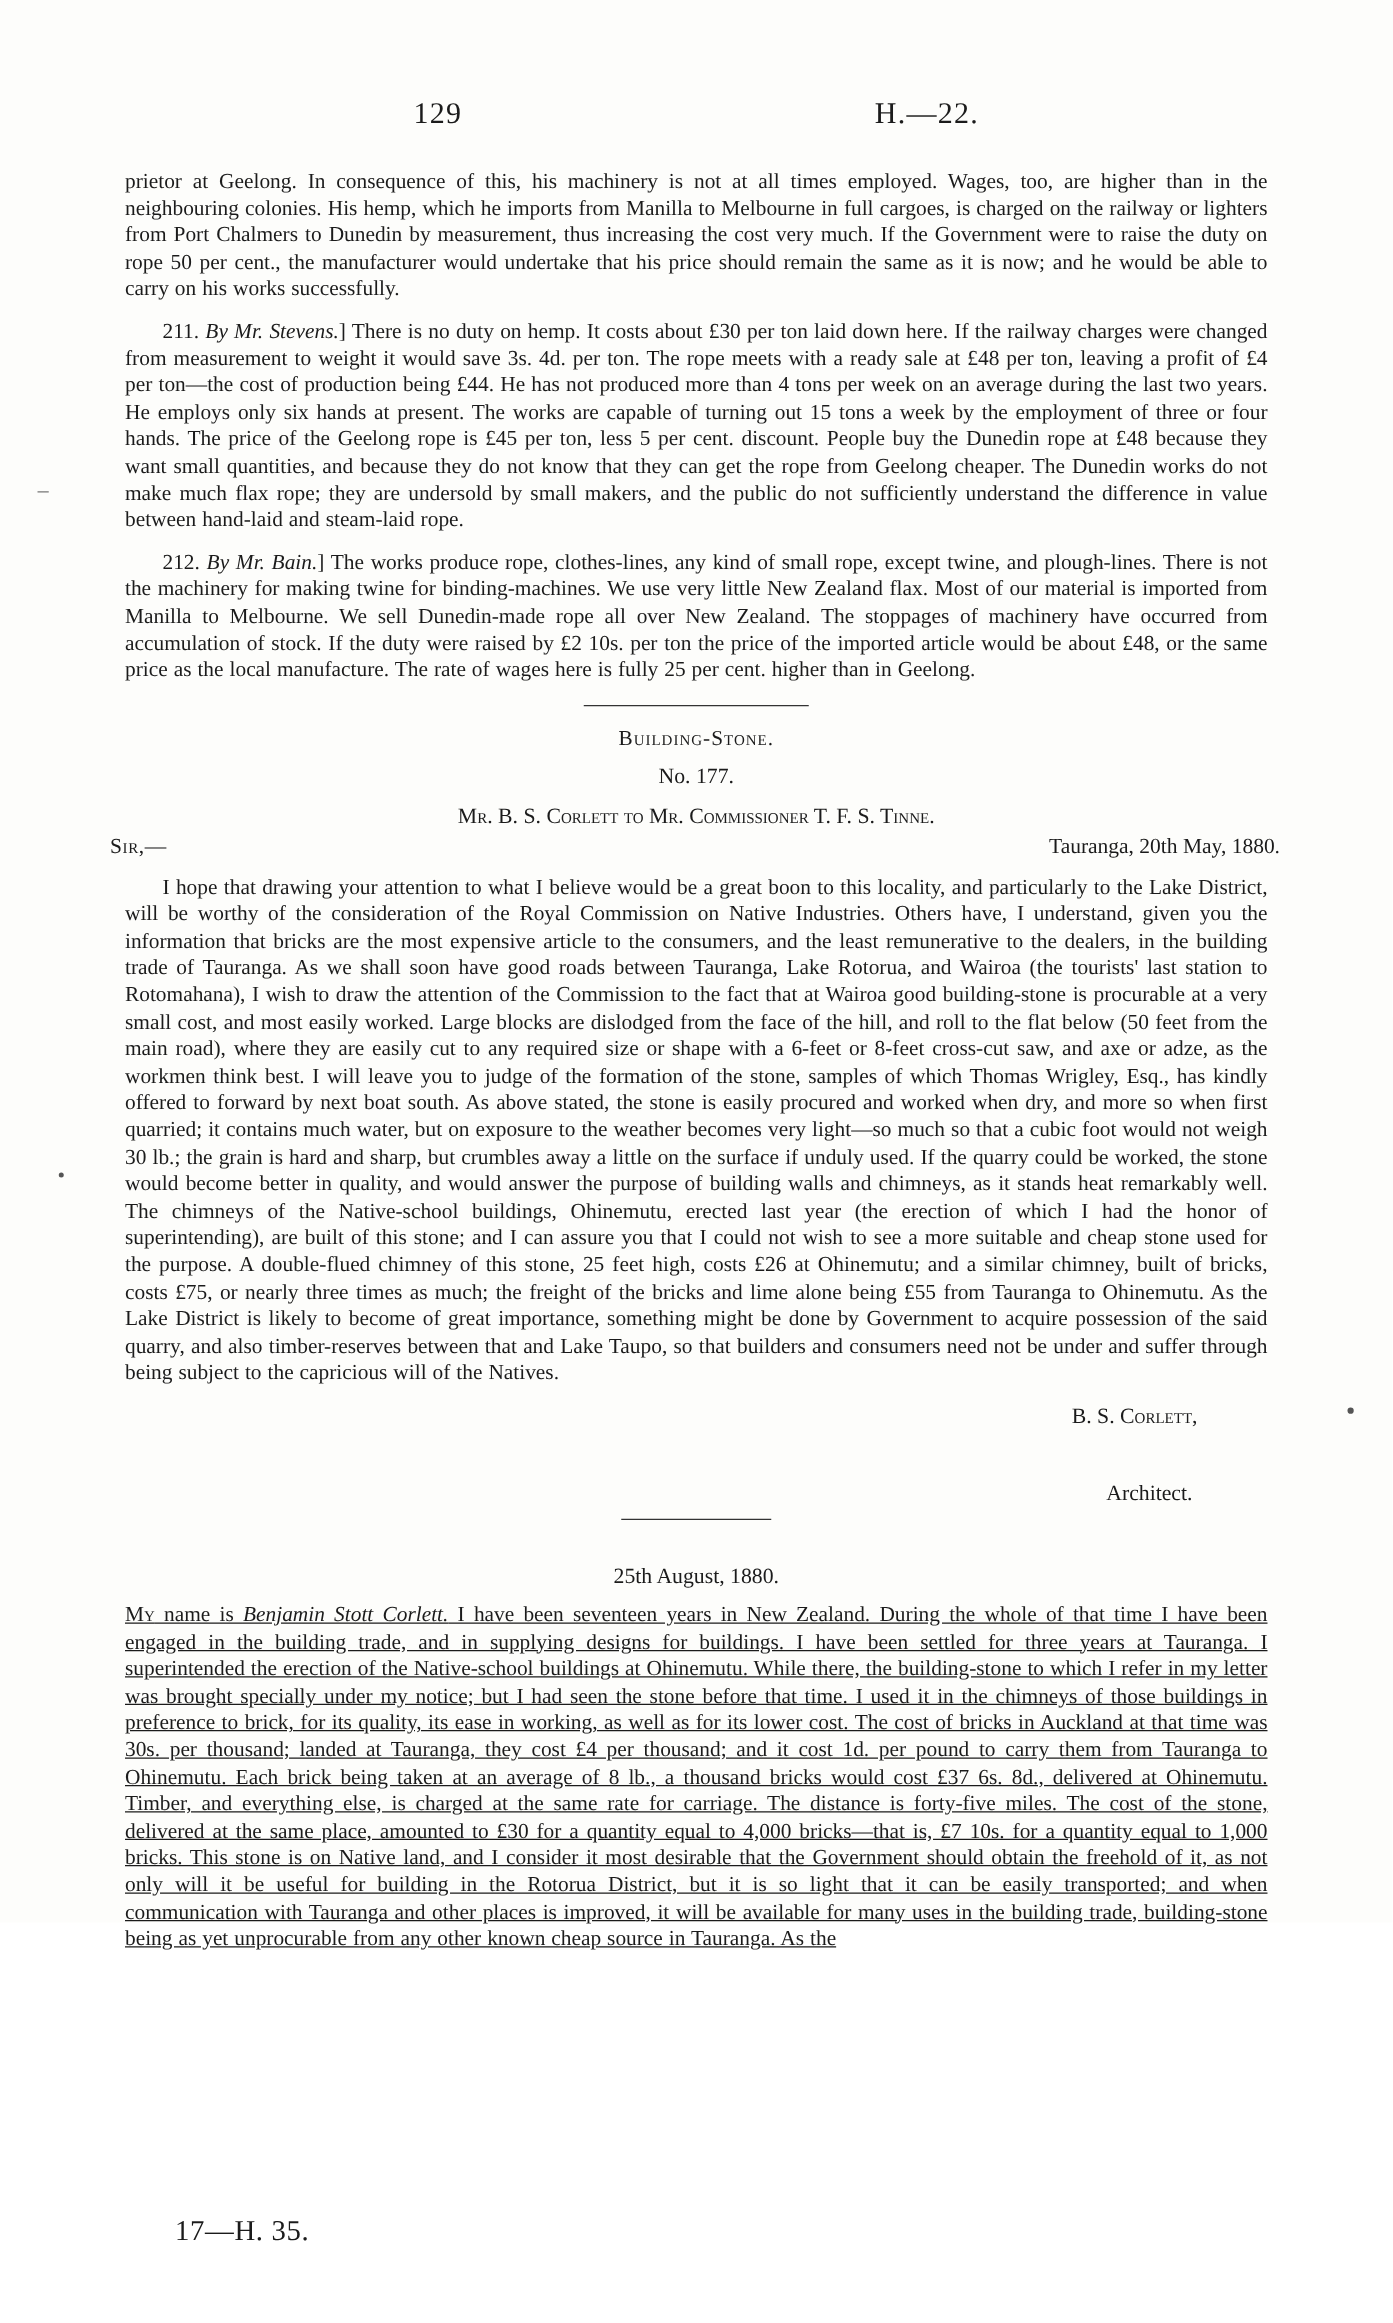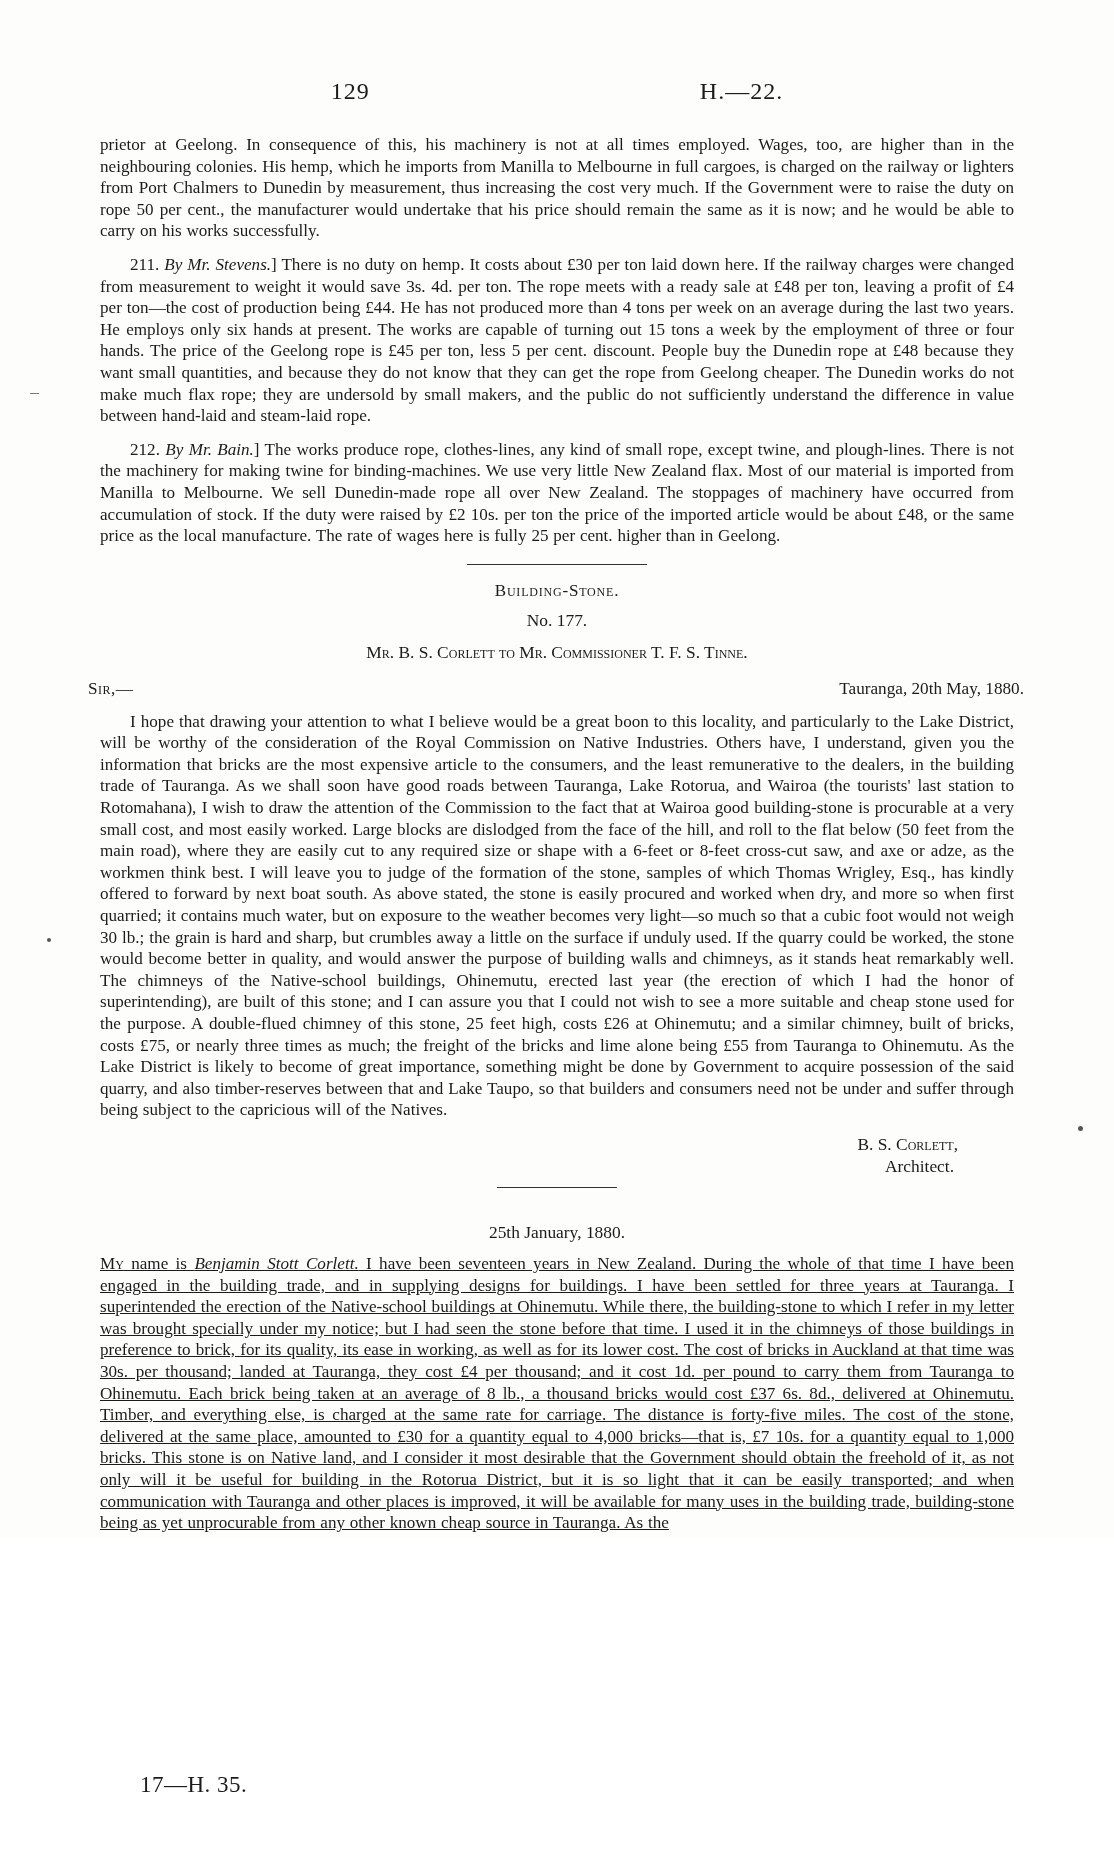--- a/index.html
+++ b/index.html
@@ -88,34 +88,35 @@
   .to-line {
     text-align: center;
     font-size: 17.4px;
     margin-top: 11px;
   }
   .sir-row {
     display: flex;
     justify-content: space-between;
     align-items: baseline;
     font-size: 17.2px;
-    margin-top: 16px;
+    margin-top: 4px;
   }
   .sir-row .sir { letter-spacing: 0.5px; }
   .sir-row .place { margin-right: 2px; }
   .sig {
     text-align: right;
     font-size: 17.4px;
     margin-top: 6px;
     padding-right: 68px;
     line-height: 22px;
   }
   .sig .role {
     display: block;
     padding-right: 4px;
+    margin-top: 40px;
   }
   .evidence-head {
     text-align: center;
     font-size: 17.4px;
     line-height: 23px;
     margin-top: 10px;
   }
   .body-block {
     margin-top: 9px;
     text-decoration: underline;
@@ -194,21 +195,21 @@
     <div class="sig">
       <span class="sc">B. S. Corlett,</span>
       <span class="role">Architect.</span>
     </div>
 
     <div class="rule-short"></div>
 
 
     <div class="evidence-head">
       <br>
-      <span>25th January, 1880.</span>
+      <span>25th August, 1880.</span>
     </div>
 
     <p class="body-block"><span class="sc">My</span><span> name is </span><span class="italic">Benjamin Stott Corlett.</span><span> I have been seventeen years in New Zealand. During the whole of that time I have been engaged in the building trade, and in supplying designs for buildings. I have been settled for three years at Tauranga. I superintended the erection of the Native-school buildings at Ohinemutu. While there, the building-stone to which I refer in my letter was brought specially under my notice; but I had seen the stone before that time. I used it in the chimneys of those buildings in preference to brick, for its quality, its ease in working, as well as for its lower cost. The cost of bricks in Auckland at that time was 30s. per thousand; landed at Tauranga, they cost £4 per thousand; and it cost 1d. per pound to carry them from Tauranga to Ohinemutu. Each brick being taken at an average of 8 lb., a thousand bricks would cost £37 6s. 8d., delivered at Ohinemutu. Timber, and everything else, is charged at the same rate for carriage. The distance is forty-five miles. The cost of the stone, delivered at the same place, amounted to £30 for a quantity equal to 4,000 bricks—that is, £7 10s. for a quantity equal to 1,000 bricks. This stone is on Native land, and I consider it most desirable that the Government should obtain the freehold of it, as not only will it be useful for building in the Rotorua District, but it is so light that it can be easily transported; and when communication with Tauranga and other places is improved, it will be available for many uses in the building trade, building-stone being as yet unprocurable from any other known cheap source in Tauranga. As the</span></p>
 
   </div>
 
   <div class="footer-sig">17—H. 35.</div>
 
 </div>
 

